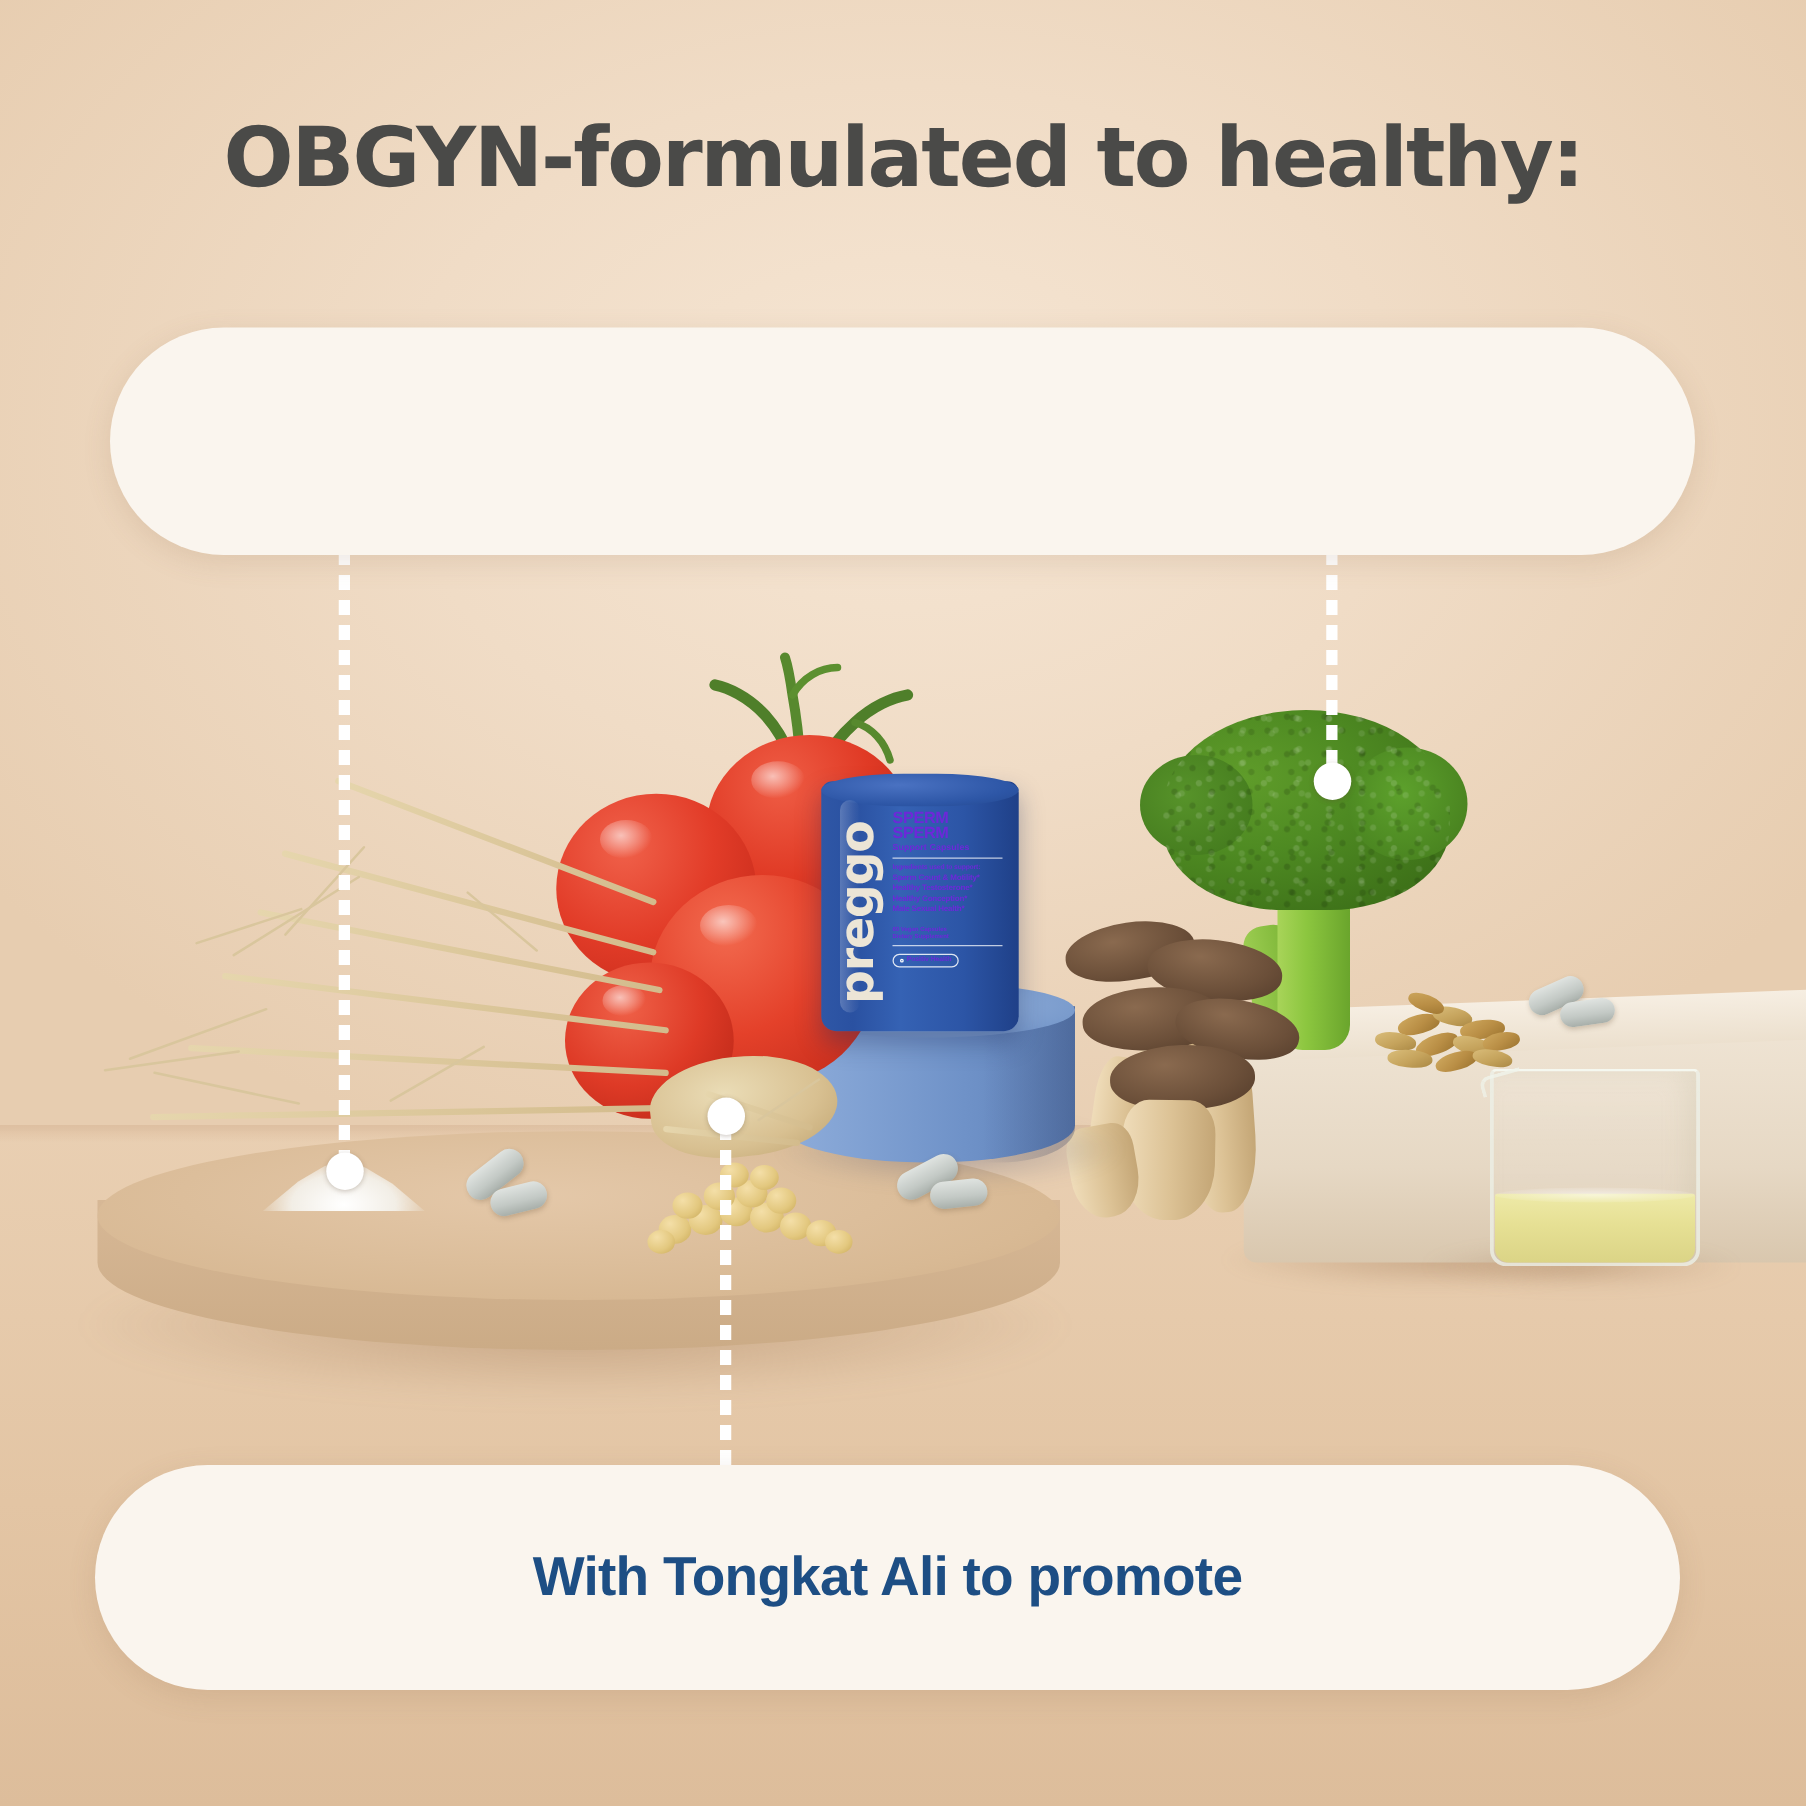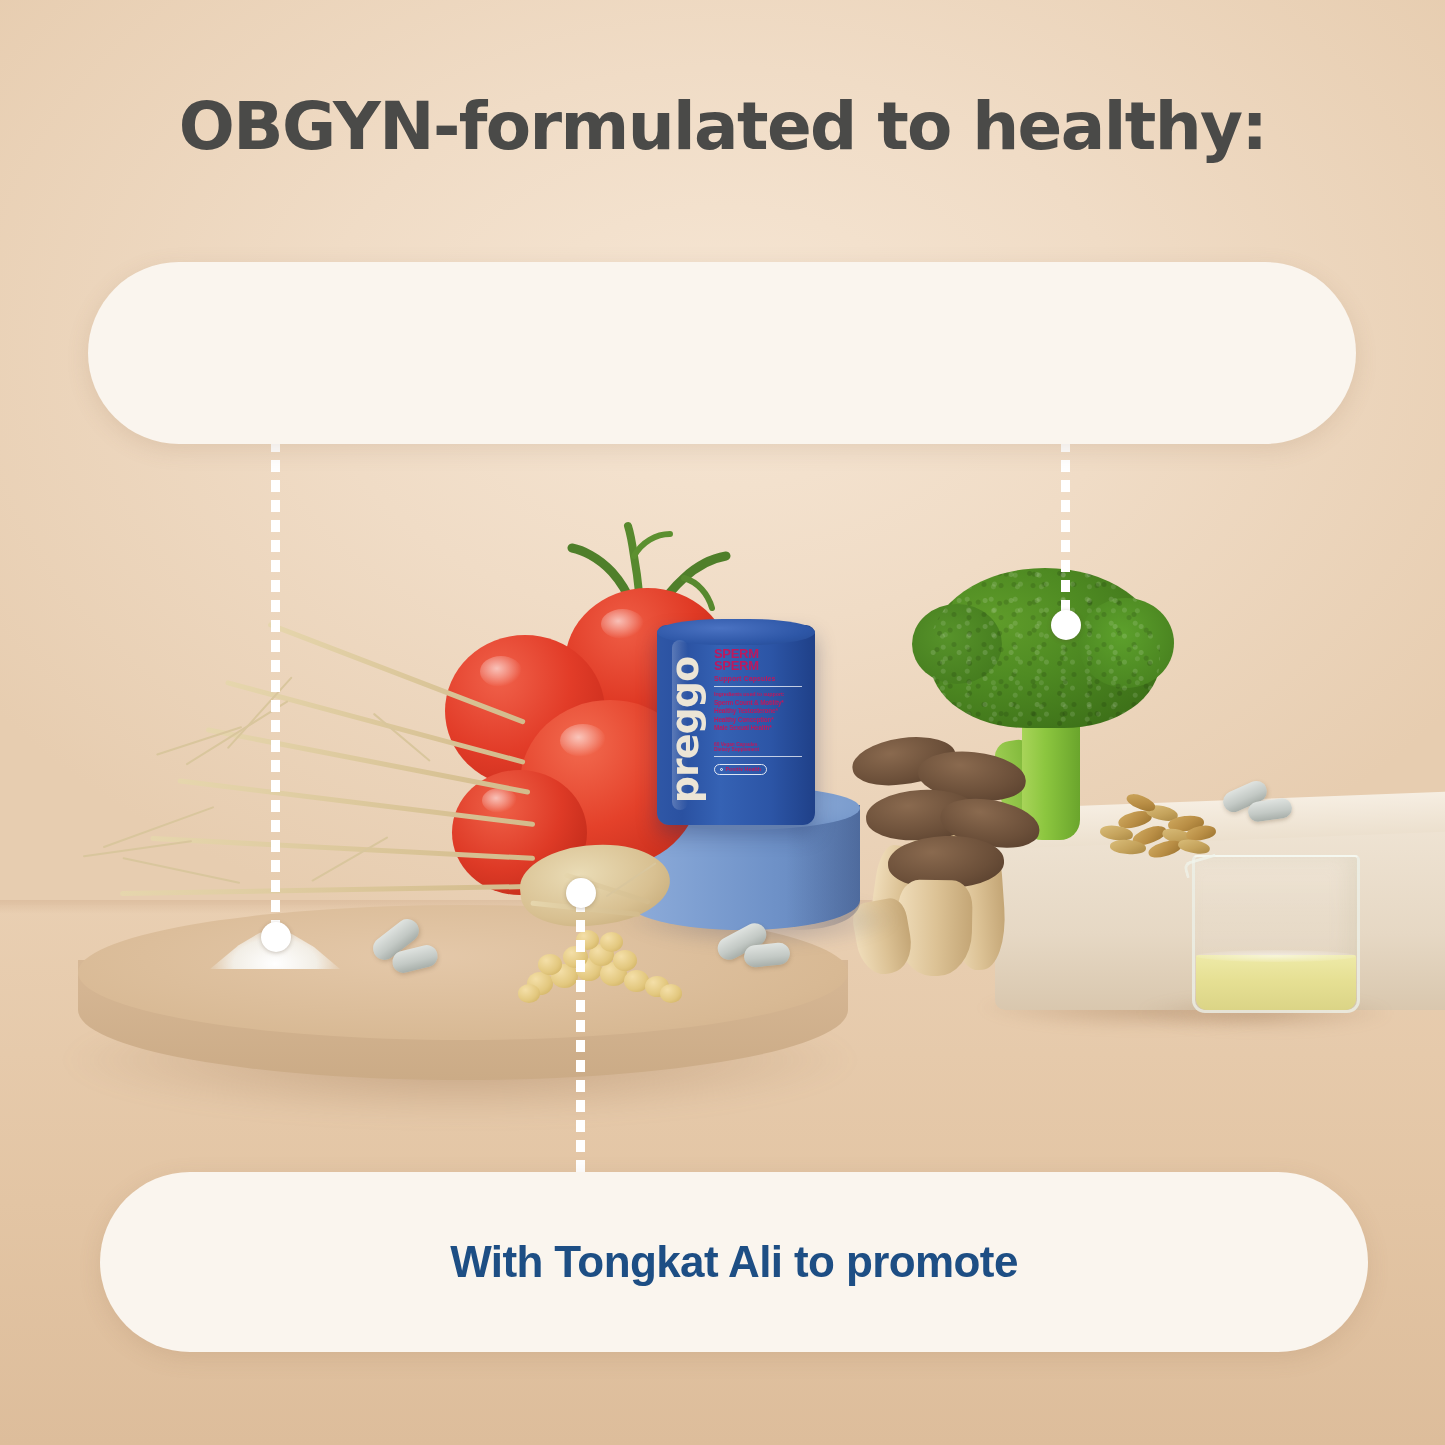--- a/index.html
+++ b/index.html
@@ -105,21 +105,21 @@
     position:absolute; left:657px; top:640px; width:56px; height:180px;
     display:flex; align-items:center; justify-content:center;
   }
   .jar-brand span {
     transform:rotate(180deg); writing-mode:vertical-rl;
     color:#ece5d6; font-size:38px; font-weight:700; letter-spacing:-1px;
     font-family:"DejaVu Sans", sans-serif;
   }
   .jar-label {
     position:absolute; left:714px; top:644px; width:96px; height:176px;
-    color:#be185d; padding:4px 5px 0 0;
+    color:#6d28d9; padding:4px 5px 0 0;
   }
   .jar-title { font-size:13px; font-weight:700; line-height:.95; letter-spacing:-.3px; }
   .jar-sub { font-size:7px; font-weight:600; margin-top:2px; letter-spacing:.1px; }
   .jar-rule { height:1px; background:rgba(255,255,255,.72); margin:4px 0 4px 0; width:88px; }
   .jar-lead { font-size:5.4px; font-weight:700; letter-spacing:-.1px; }
   .jar-list { margin-top:2px; }
   .jar-list div { font-size:6.4px; font-weight:700; line-height:1.32; letter-spacing:-.15px; }
   .jar-foot { margin-top:9px; }
   .jar-foot div { font-size:4.8px; font-weight:700; line-height:1.2; }
   .jar-badge {
@@ -304,21 +304,21 @@
   }
   .card p {
     color:#1d4e84;
     font-weight:700;
     font-size:44px;
     line-height:1.20;
     letter-spacing:-.6px;
     padding:0 48px;
   }
   #card-top    { left:88px;  top:262px;  width:1268px; height:182px; }
-  #card-bottom { left:100px;  top:1172px; width:1268px; height:180px; }
+  #card-bottom { left:76px;  top:1172px; width:1268px; height:180px; }
 
   
   #headline {
     position:absolute; left:0; top:88px; width:1445px;
     text-align:center;
     color:#4a4a48;
     font-size:66px;
     font-weight:700;
     letter-spacing:-1.6px;
     font-family:"DejaVu Sans", sans-serif;

